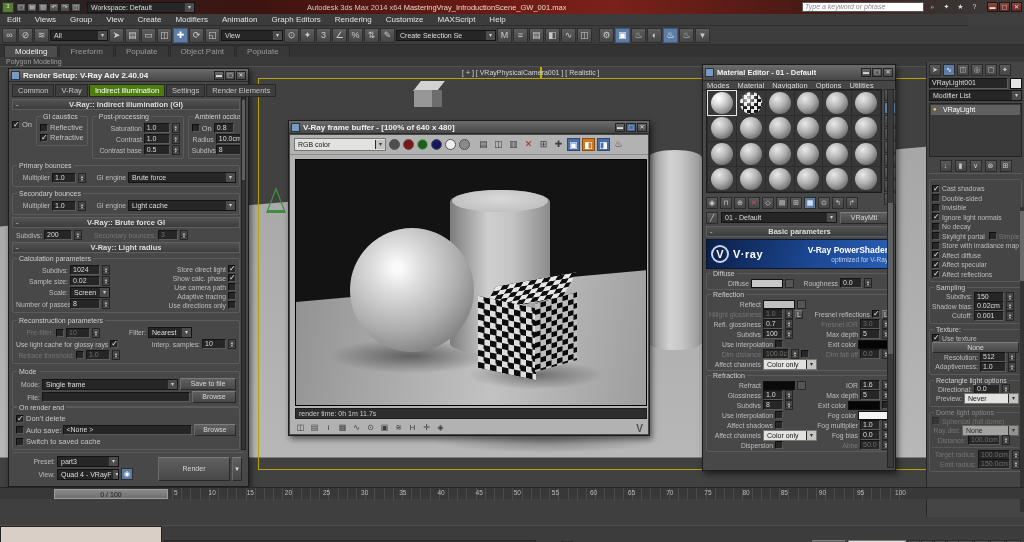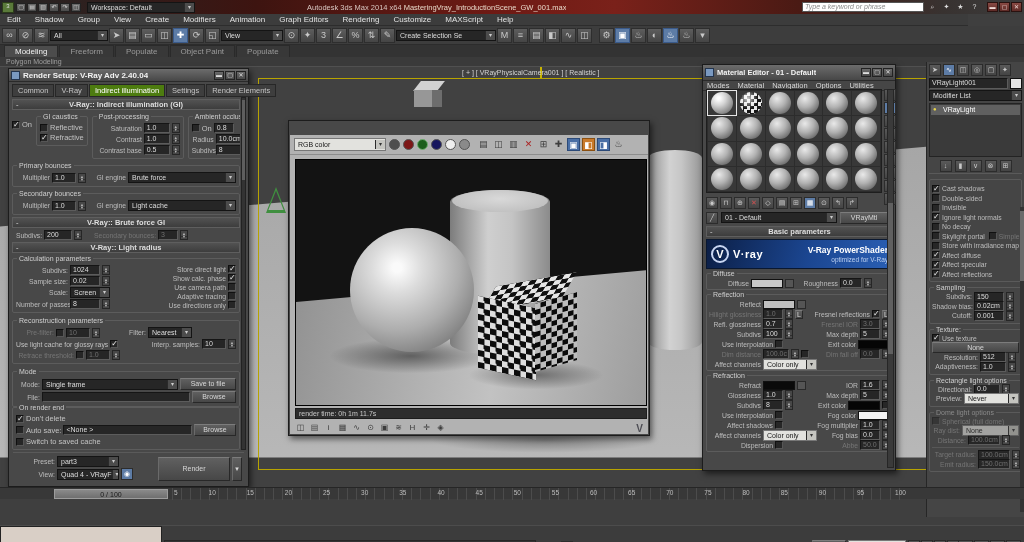--- a/index.html
+++ b/index.html
@@ -184,21 +184,21 @@
         <span class="b">▬</span>
         <span class="b">▢</span>
         <span class="b">✕</span>
       </div>
     </div>
   </div>
 
   <div id="menubar" class="abs">
 
   <span>Edit</span>
-      <span>Shadow</span>
+      <span>Views</span>
       <span>Group</span>
       <span>View</span>
       <span>Create</span>
       <span>Modifiers</span>
       <span>Animation</span>
       <span>Graph Editors</span>
       <span>Rendering</span>
       <span>Customize</span>
       <span>MAXScript</span>
       <span>Help</span>
@@ -525,20 +525,29 @@
             <span>Quad 4 - VRayF</span>
           </div>
         <span class="sicon active">◉</span>
       </div>
       <span class="btn" style="position:absolute;right:14px;top:4px;width:72px;height:24px;line-height:22px">Render</span>
       <span class="btn" style="position:absolute;right:2px;top:4px;width:10px;height:24px;line-height:22px">▾</span>
     </div>
   </div>
 
   <div id="fb" class="win" style="left:288px;top:120px;width:362px;height:316px">
+    <div class="wtitle">
+      <span class="wicon"></span>
+      <span class="txt">V-Ray frame buffer - [100% of 640 x 480]</span>
+      <div class="titlebtns">
+        <span class="wbtn">▬</span>
+        <span class="wbtn" style="background:#4a6a9a">▢</span>
+        <span class="wbtn">✕</span>
+      </div>
+    </div>
     <div class="client">
       <div id="fb-toolbar">
         <div class="dd light" style="width:92px;height:13px">
             <span>RGB color</span>
           </div>
         <span class="circ" style="background:#4e4e4e"></span>
         <span class="circ" style="background:#7c1616"></span>
         <span class="circ" style="background:#1c5e1c;border-color:#6fae6f"></span>
         <span class="circ" style="background:#16165e"></span>
         <span class="circ" style="background:#efefef"></span>

